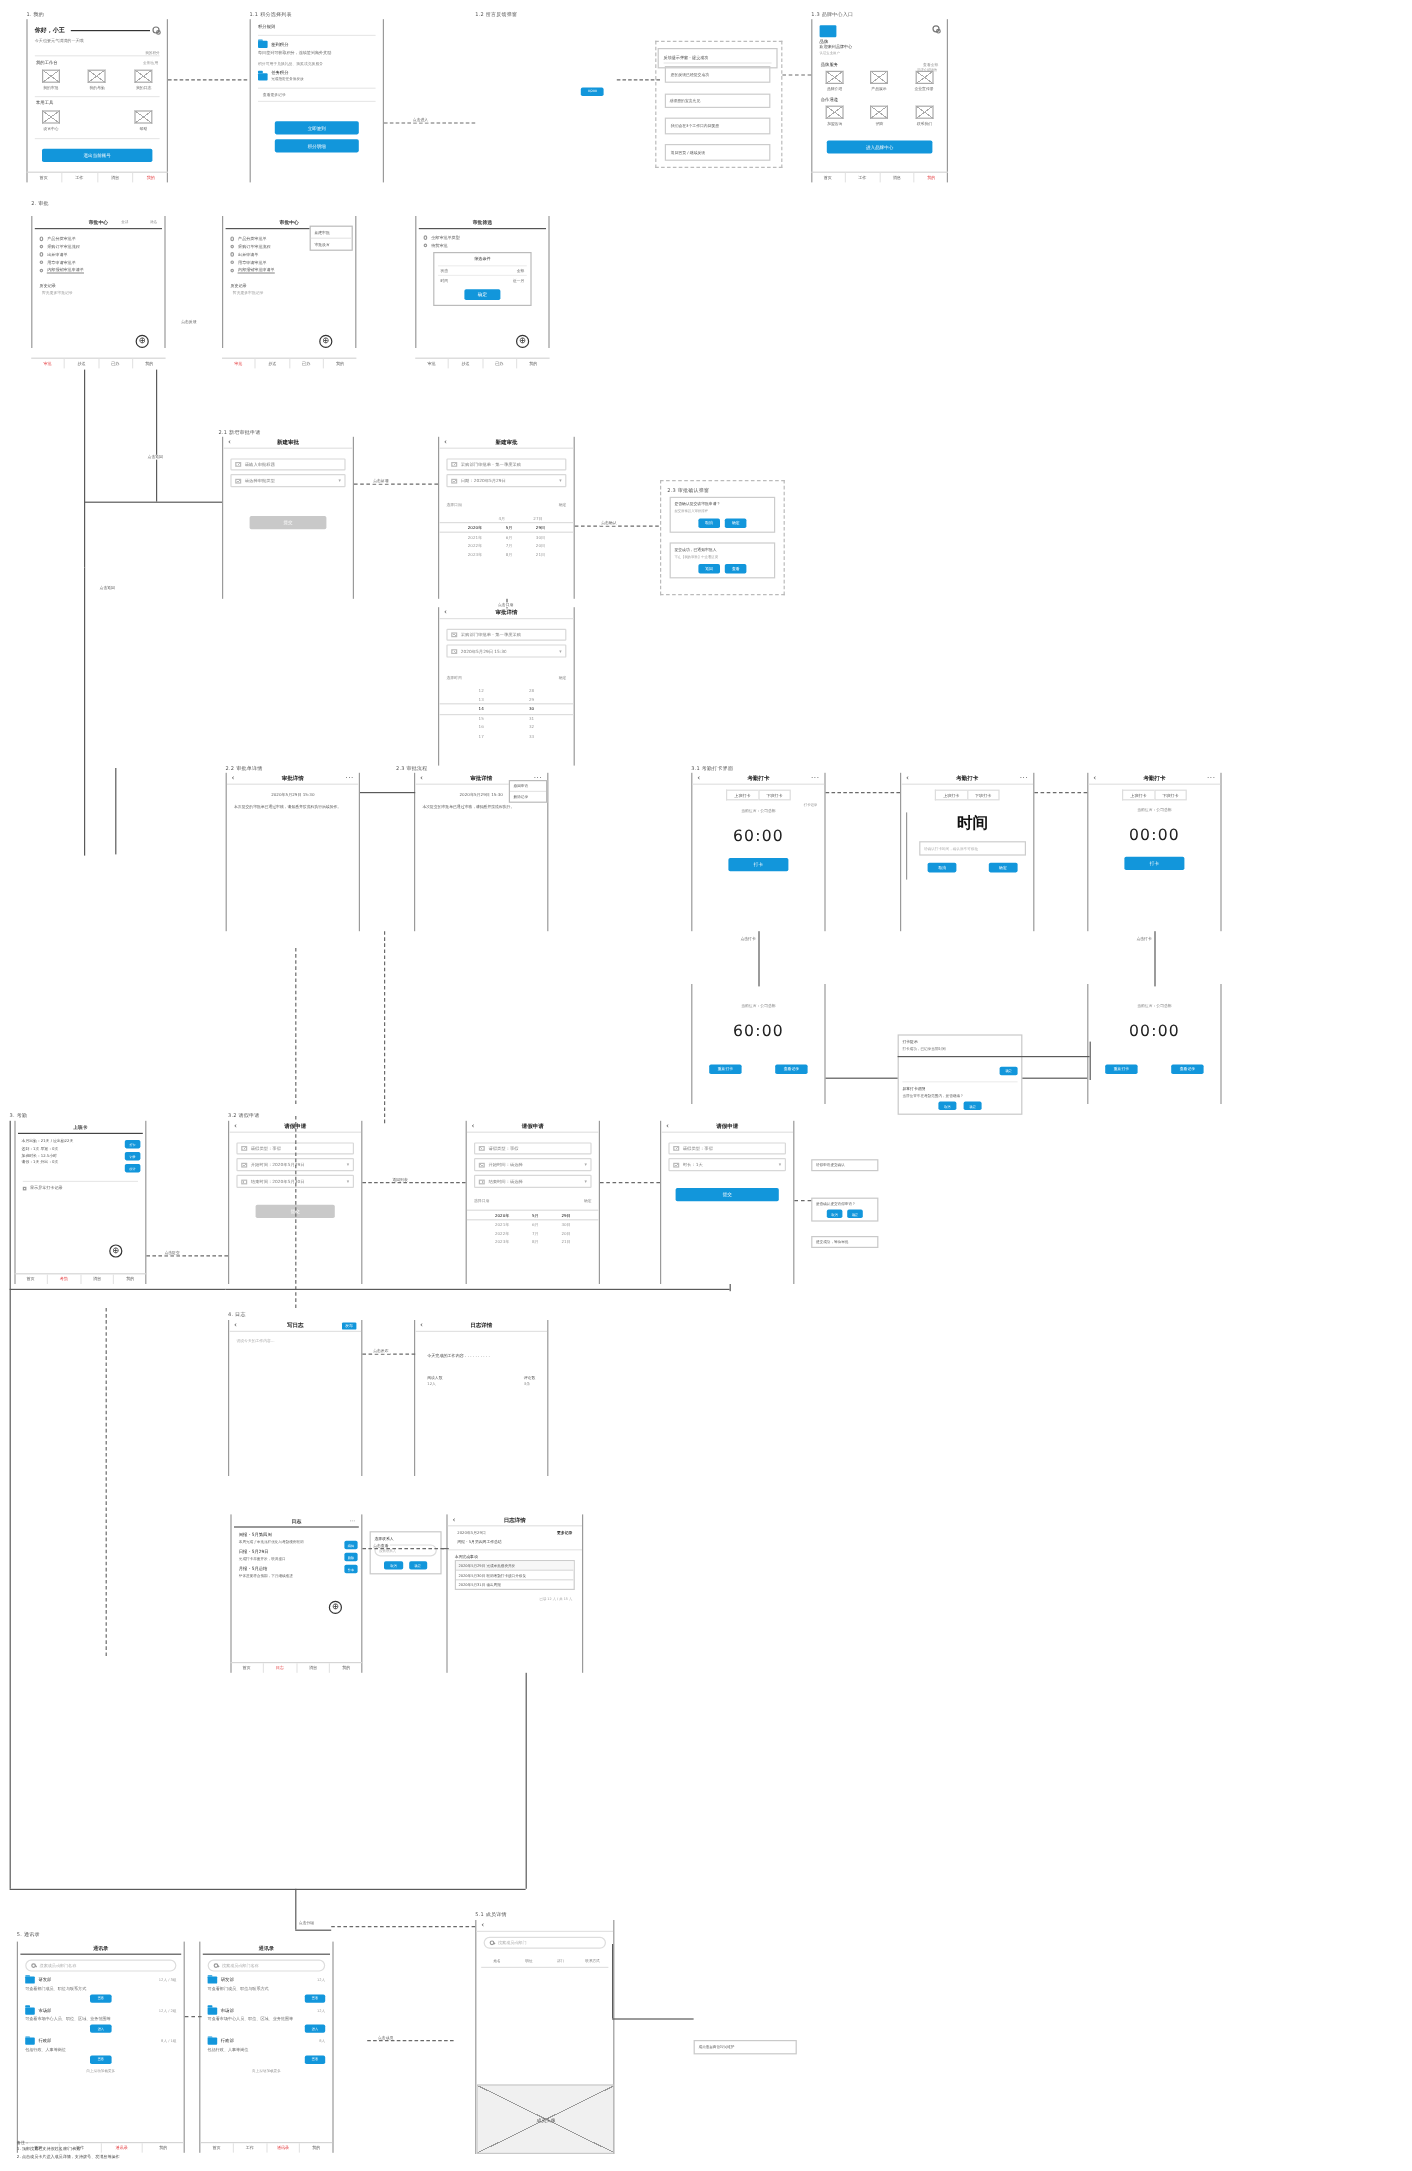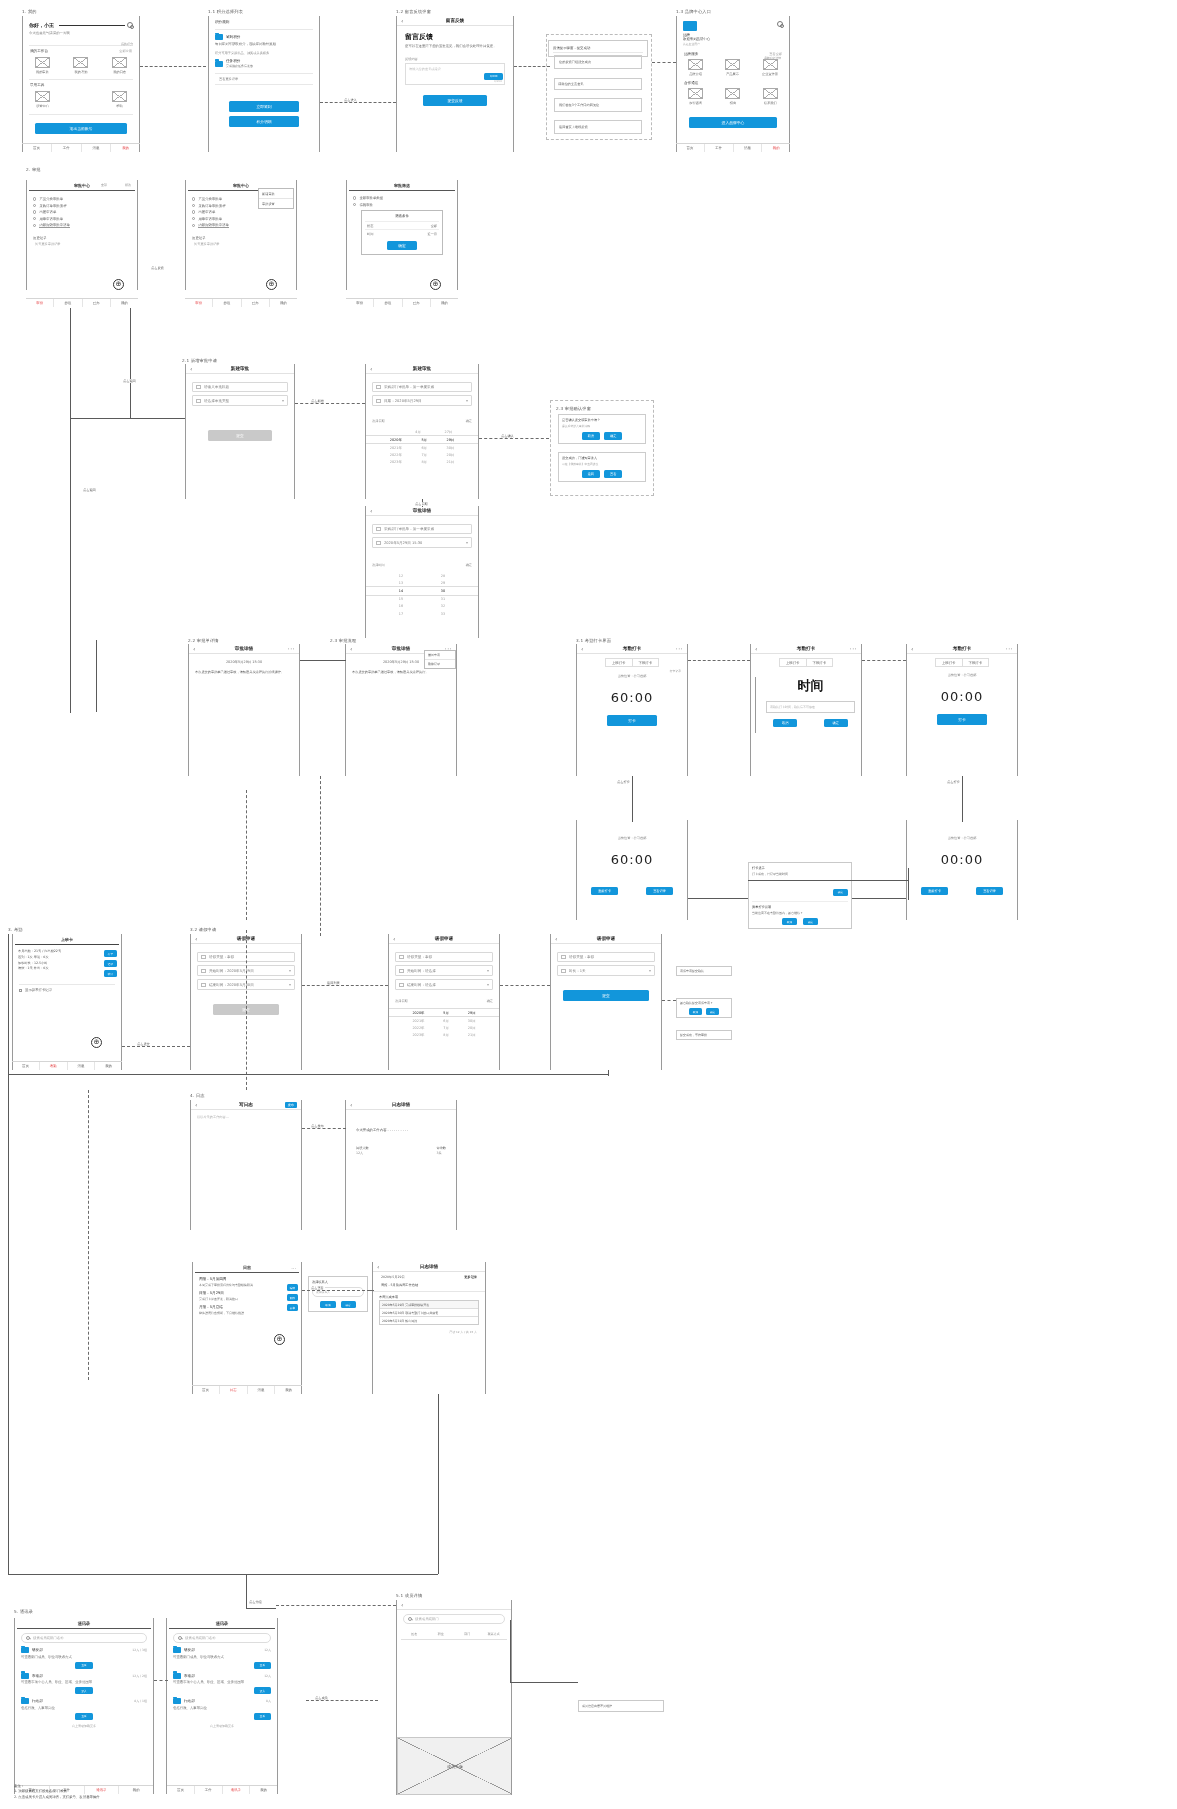--- a/index.html
+++ b/index.html
@@ -249,34 +249,20 @@
           </div>
       </div>
     </div>
     <div class="hairline"></div>
     <div style="font-size:3.2px; color:#777; margin:2px 10px;">查看更多记录</div>
     <div class="hairline"></div>
     <div class="btn-primary" style="margin:16px 20px 4px;">立即签到</div>
     <div class="btn-primary" style="margin:4px 20px;">积分明细</div>
   </div>
 
-  <div class="phone" style="left:396px; top:16px; width:118px; height:136px;">
-    <div class="navbar">
-      <div class="back">‹</div>
-      <div class="title">留言反馈</div>
-    </div>
-    <div style="font-size:7px; font-weight:bold; color:#111; padding:6px 8px 2px;">留言反馈</div>
-    <div style="font-size:3.4px; color:#666; padding:0 8px; line-height:1.6;">您可以在这里留下您的宝贵意见，我们会尽快处理并回复您。</div>
-    <div style="font-size:3.2px; color:#888; padding:8px 8px 2px;">反馈内容</div>
-    <div style="margin:0 8px; border:1px solid #ddd; height:22px; position:relative;">
-      <div style="font-size:3.2px; color:#bbb; padding:3px;">请输入您的意见或建议</div>
-      <div style="position:absolute; right:2px; bottom:1.5px; font-size:2.8px; color:#bbb;">0/200</div>
-    </div>
-    <div class="btn-primary" style="margin:10px 26px;">提交反馈</div>
-  </div>
   <div style="position:absolute; left:484px; top:62px;">
     <div class="btn-sm" style="font-size:2.6px;">0/200</div>
   </div>
 
   <div class="card" style="left:548px; top:40px; width:100px;">
     <div class="cl">反馈提示弹窗 - 提交成功</div>
   </div>
   <div style="position:absolute; left:554px; top:55px; width:88px; height:14px; border:1px solid #ccc;">
     <div style="font-size:3.2px; color:#555; padding:4px;">您的反馈已经提交成功</div>
   </div>

